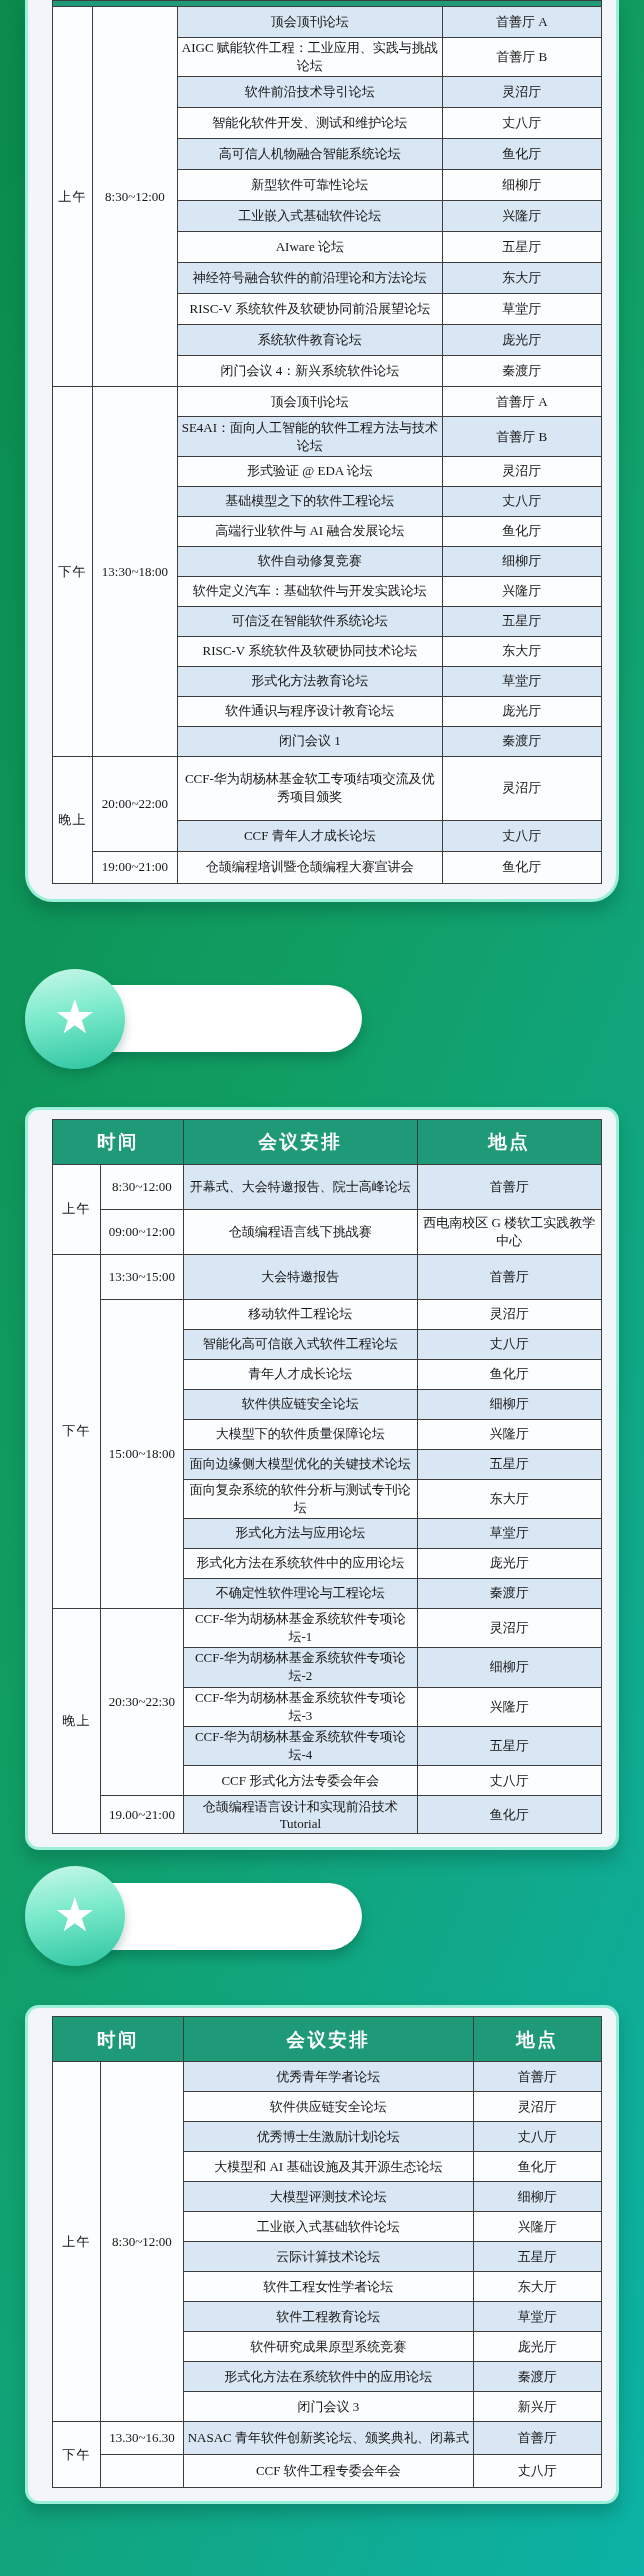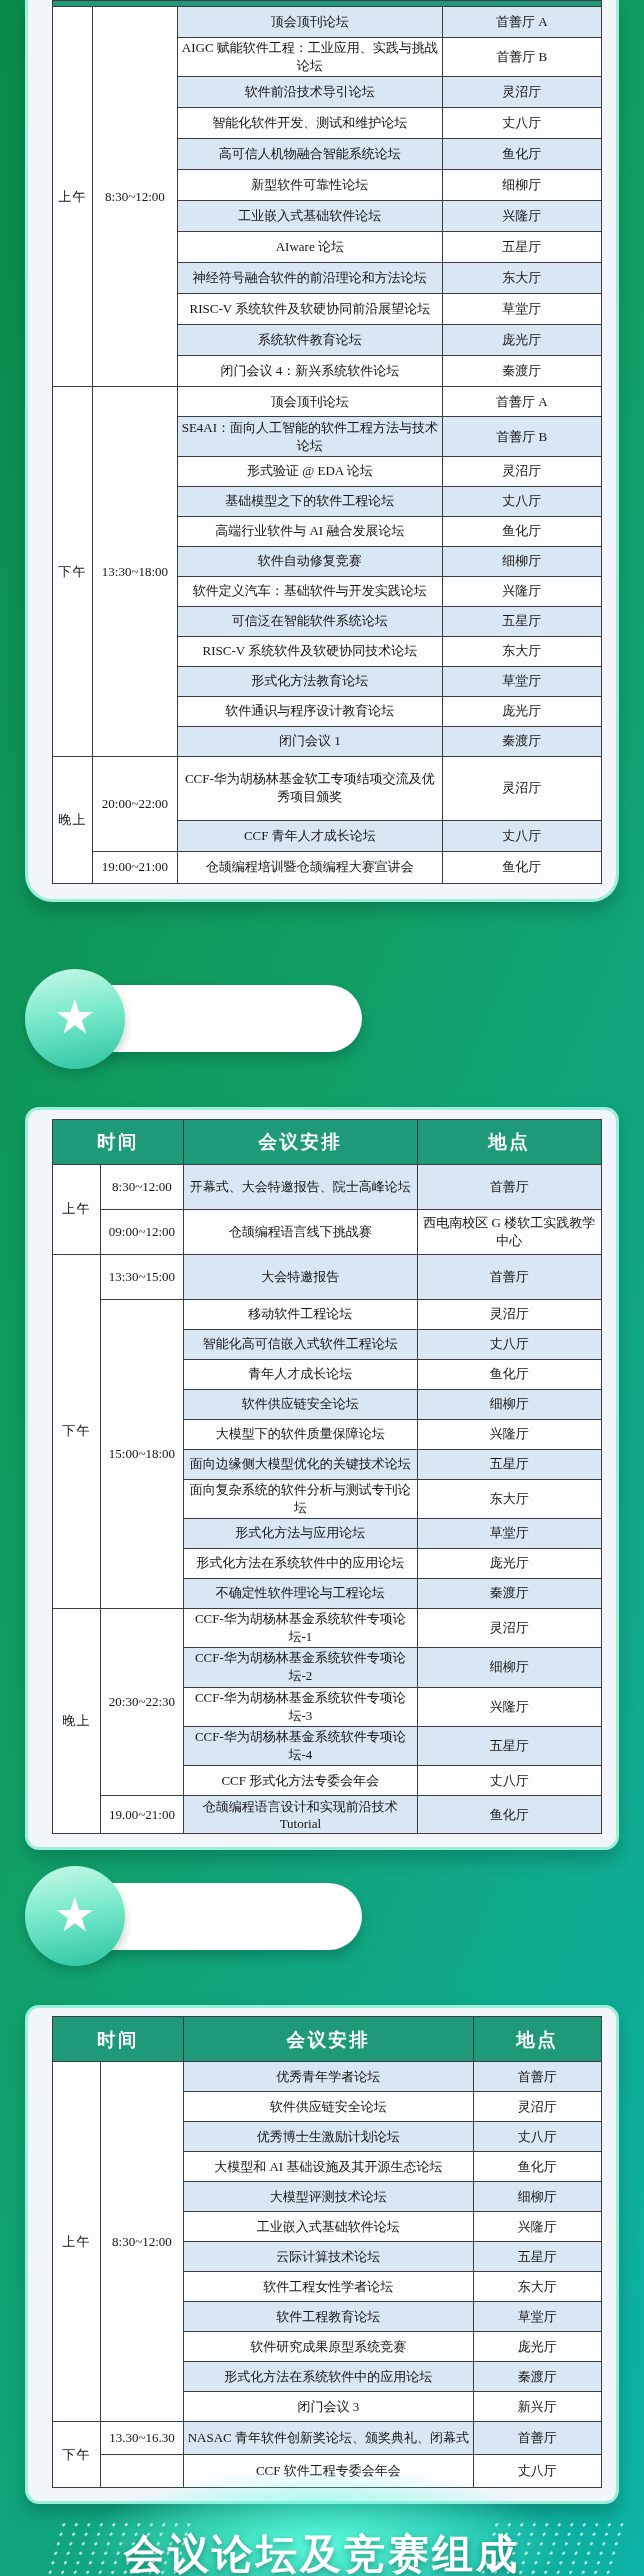--- a/index.html
+++ b/index.html
@@ -378,21 +378,15 @@
       </tr>
       <tr class="w rD">
         <td class="time"></td>
         <td class="ev">CCF 软件工程专委会年会</td>
         <td class="vn">丈八厅</td>
       </tr>
     </tbody>
       </table>
   </div>
 
-  <div class="footer">
-    <div class="glow"></div>
-    <div class="dots left"></div>
-    <div class="dots right"></div>
-    <div class="ftitle">会议论坛及竞赛组成</div>
-  </div>
 
 </div>
 
 
 </body></html>

